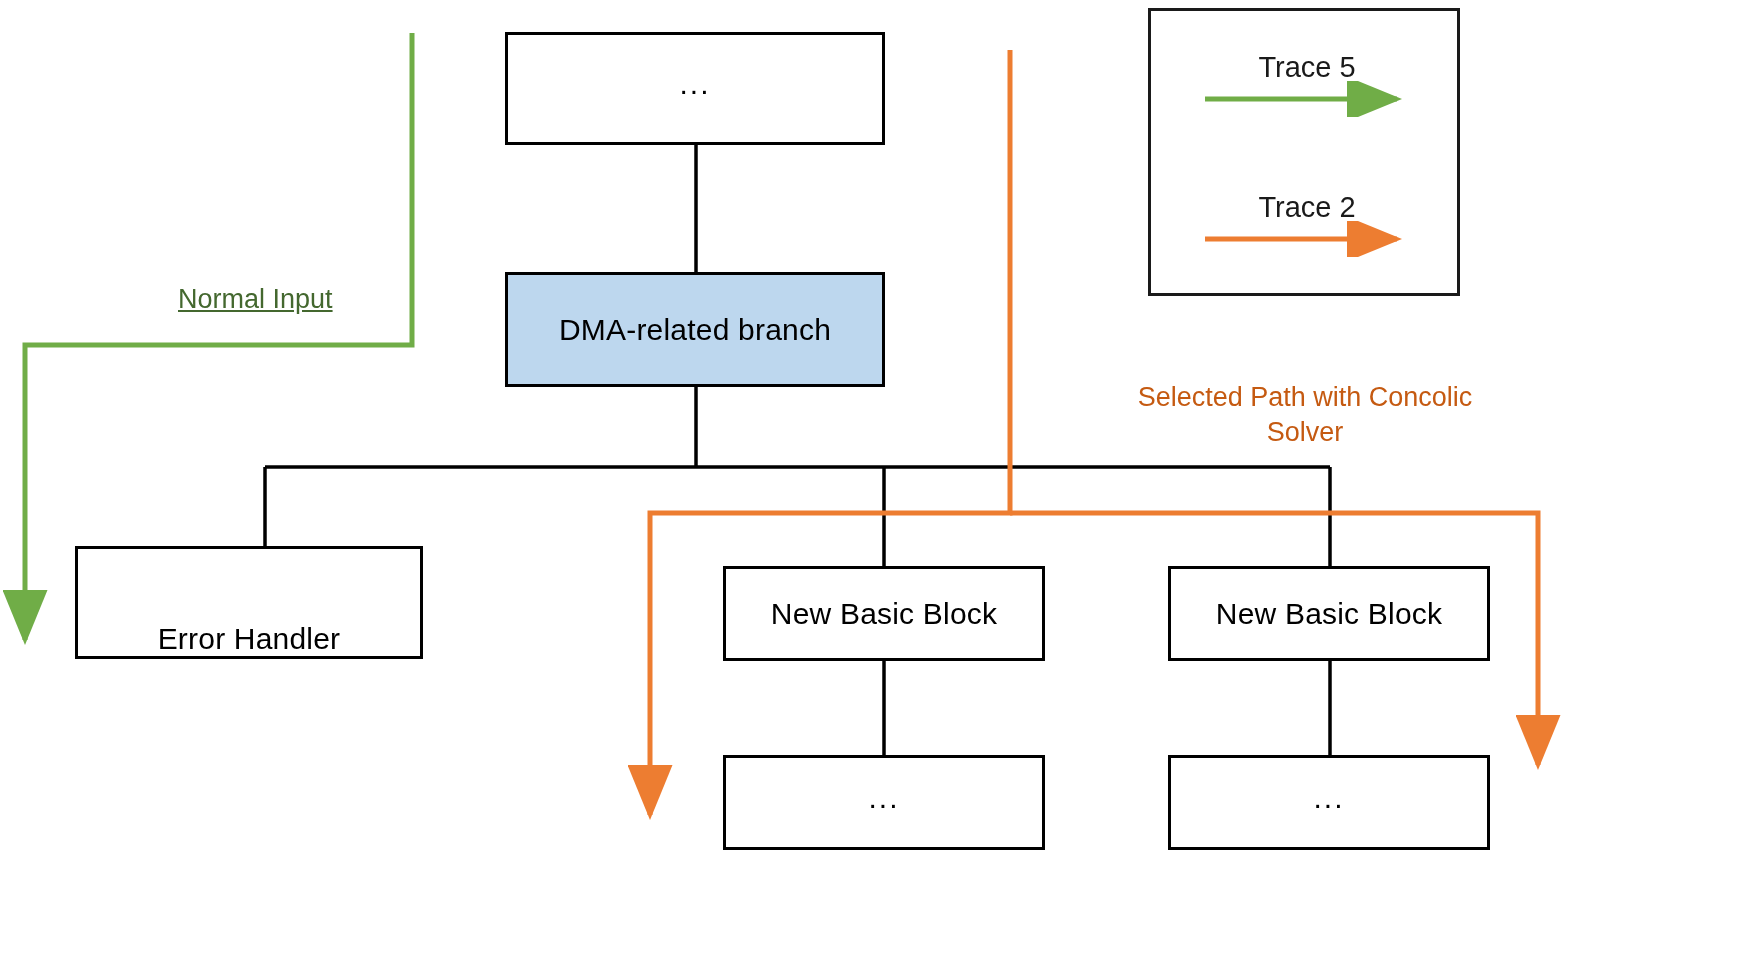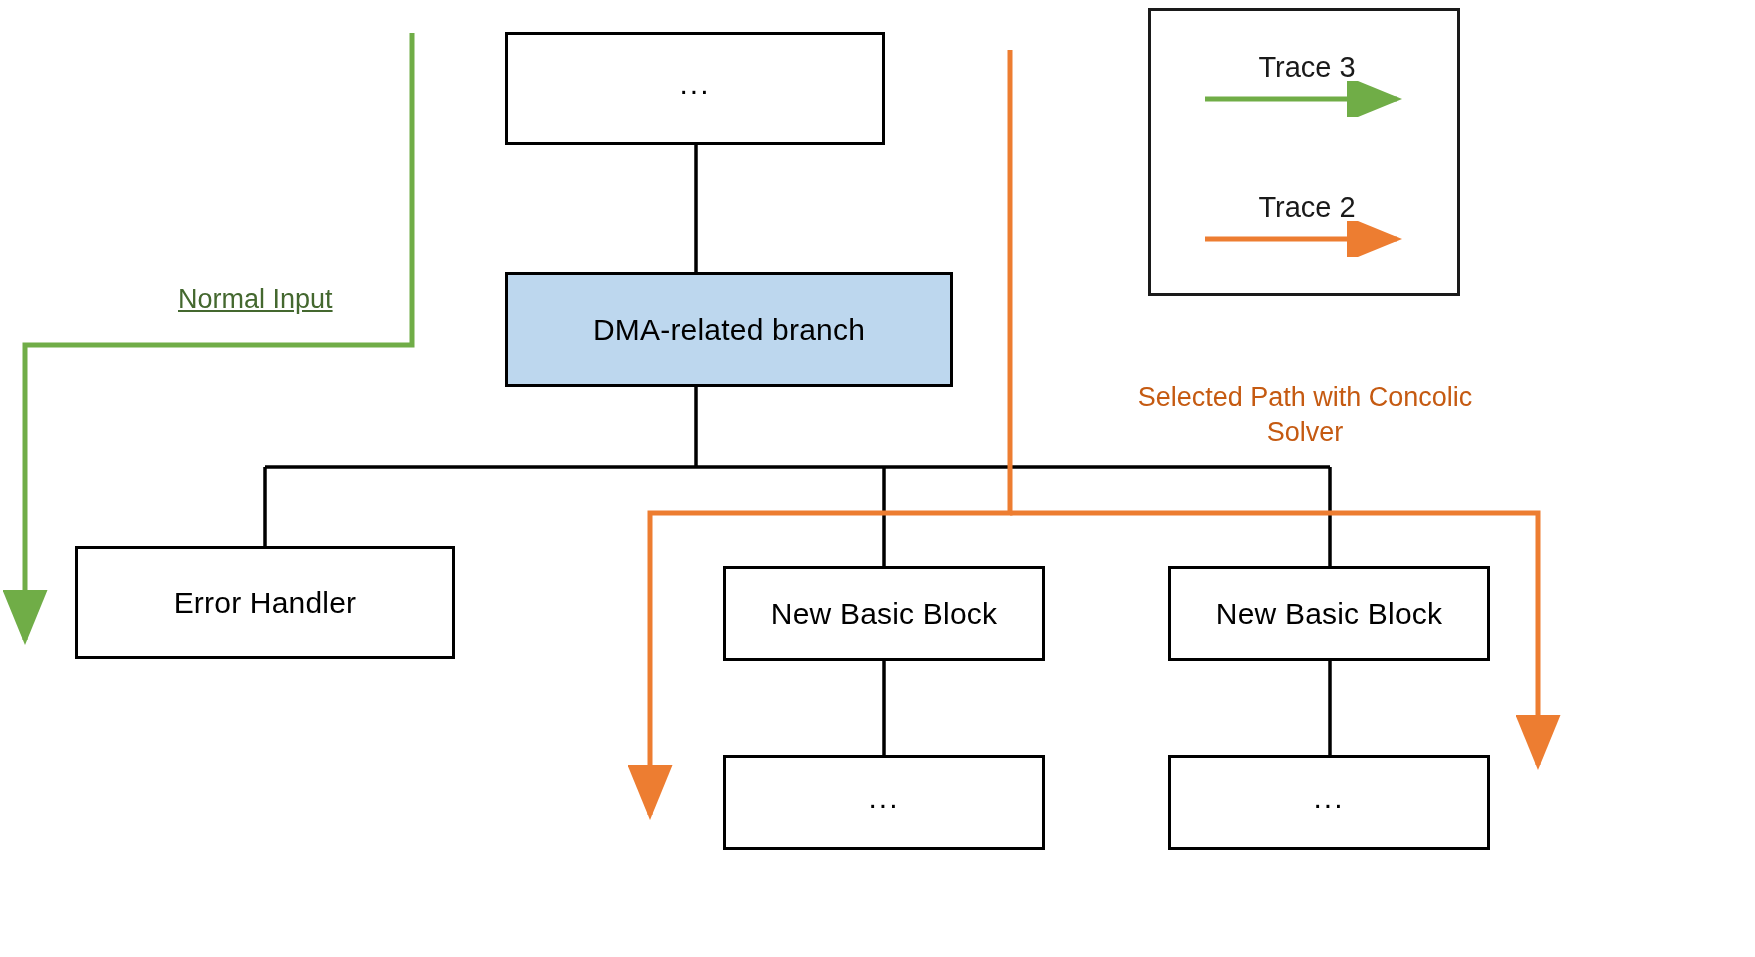--- a/index.html
+++ b/index.html
@@ -118,25 +118,25 @@
     <g stroke="#ed7d31" stroke-width="5" fill="none" stroke-linecap="butt" stroke-linejoin="miter">
       <path d="M 1010 50 L 1010 513 L 650 513 L 650 815" marker-end="url(#arrow-orange)"></path>
       <path d="M 1010 513 L 1538 513 L 1538 765" marker-end="url(#arrow-orange)"></path>
     </g>
   </svg>
 
   <div class="node-box ellipsis" style="left:505px; top:32px; width:380px; height:113px;">
     <span>...</span>
   </div>
 
-  <div class="node-box highlight" style="left:505px; top:272px; width:448px; height:115px;">
+  <div class="node-box highlight" style="left:505px; top:272px; width:380px; height:115px;">
     <span>DMA-related branch</span>
   </div>
 
-  <div class="node-box" style="left:75px; top:546px; width:380px; height:113px;">
+  <div class="node-box" style="left:75px; top:546px; width:348px; height:113px;align-items:flex-end;">
     <span>Error Handler</span>
   </div>
 
   <div class="node-box" style="left:723px; top:566px; width:322px; height:95px;">
     <span>New Basic Block</span>
   </div>
 
   <div class="node-box" style="left:1168px; top:566px; width:322px; height:95px;">
     <span>New Basic Block</span>
   </div>
@@ -152,21 +152,21 @@
   <div class="trace-label green" style="left:178px; top:284px;text-decoration:underline;">Normal Input</div>
 
   <div class="trace-label orange" style="left:1035px; top:360px; width:540px;margin-top:20px;">
     <span>Selected Path with Concolic</span>
     <br>
     <span>Solver</span>
   </div>
 
   <div class="legend-box" style="left:1148px; top:8px; width:312px; height:288px;">
 
-    <div class="legend-label" style="left:0; top:40px; width:312px;">Trace 3</div>
+    <div class="legend-label" style="left:0; top:40px; width:312px;">Trace 5</div>
 
     <svg style="position:absolute; left:50px; top:70px; width:212px; height:36px;" viewBox="0 0 212 36" xmlns="http://www.w3.org/2000/svg">
       <defs>
         <marker id="legend-arrow-green" markerWidth="11" markerHeight="9" refX="10" refY="4.5" orient="auto" markerUnits="strokeWidth">
           <path d="M0,0 L11,4.5 L0,9 z" fill="#70ad47"></path>
         </marker>
       </defs>
       <line x1="4" y1="18" x2="196" y2="18" stroke="#70ad47" stroke-width="5" marker-end="url(#legend-arrow-green)"></line>
     </svg>
 

